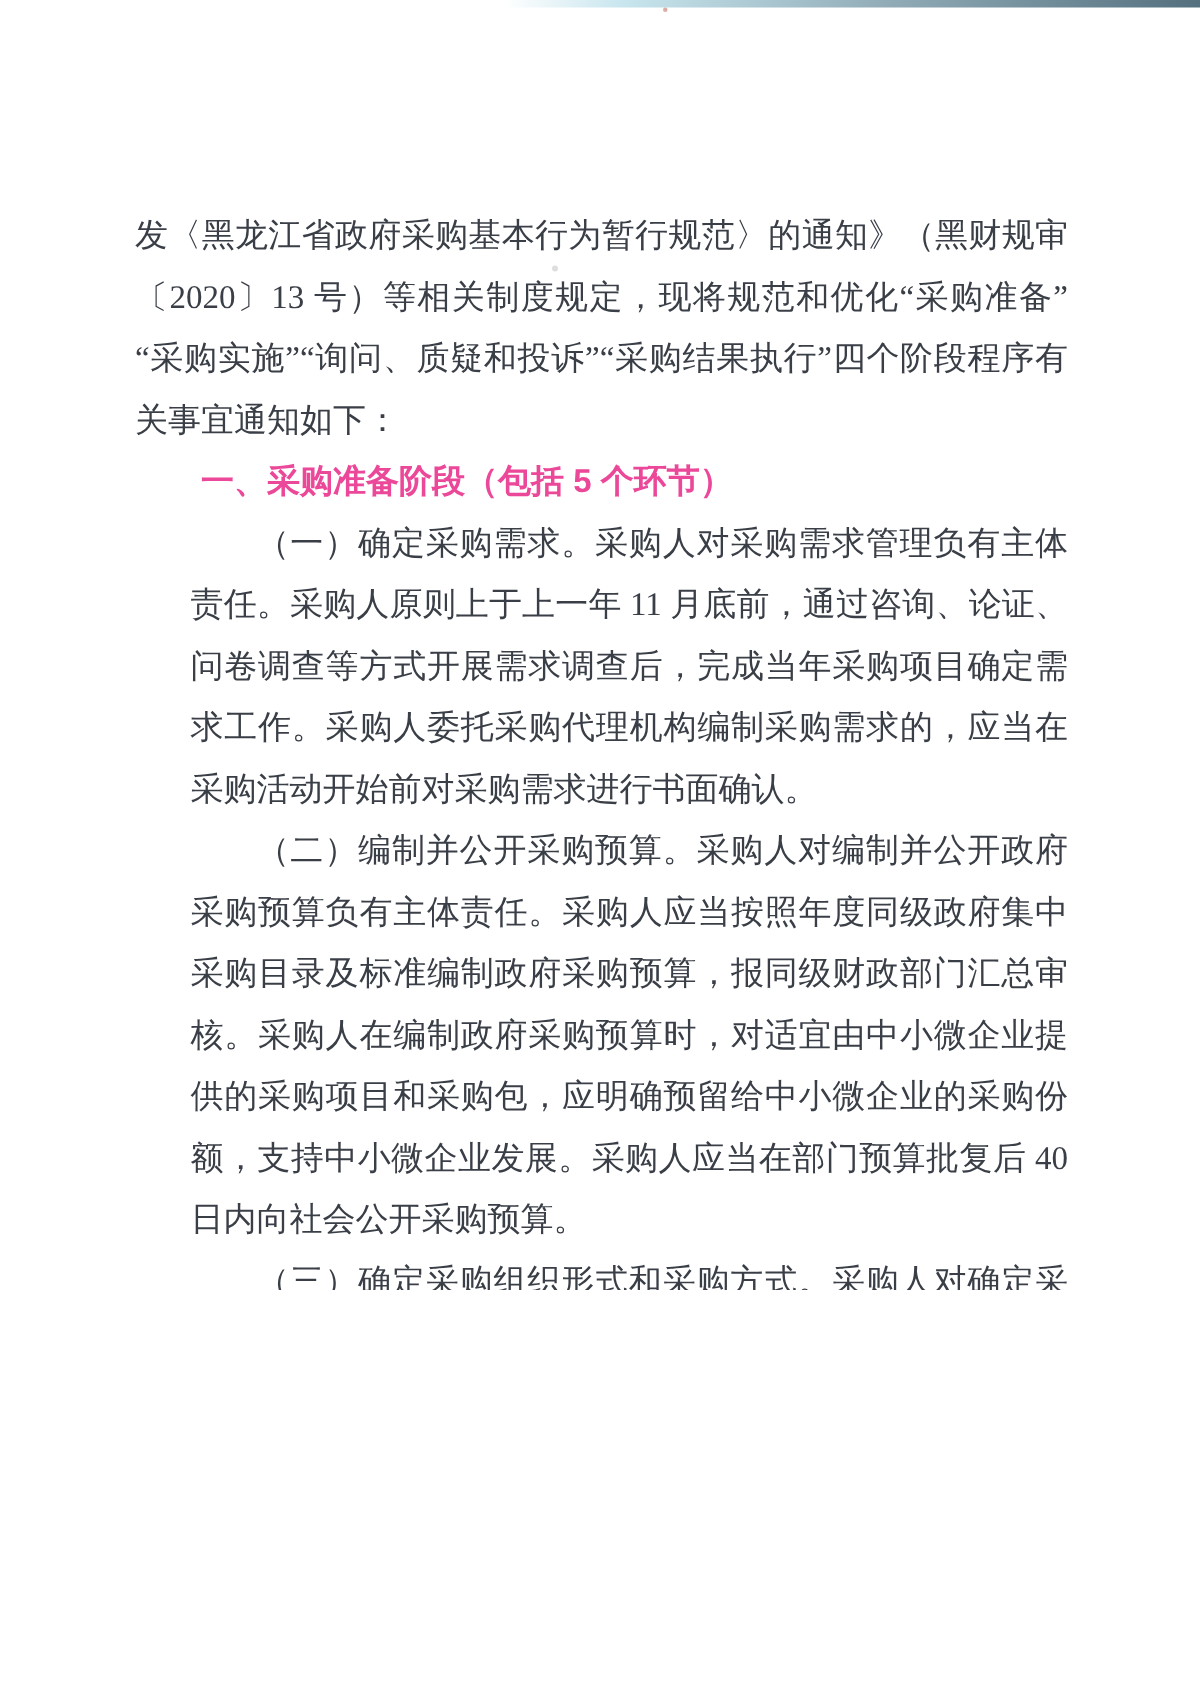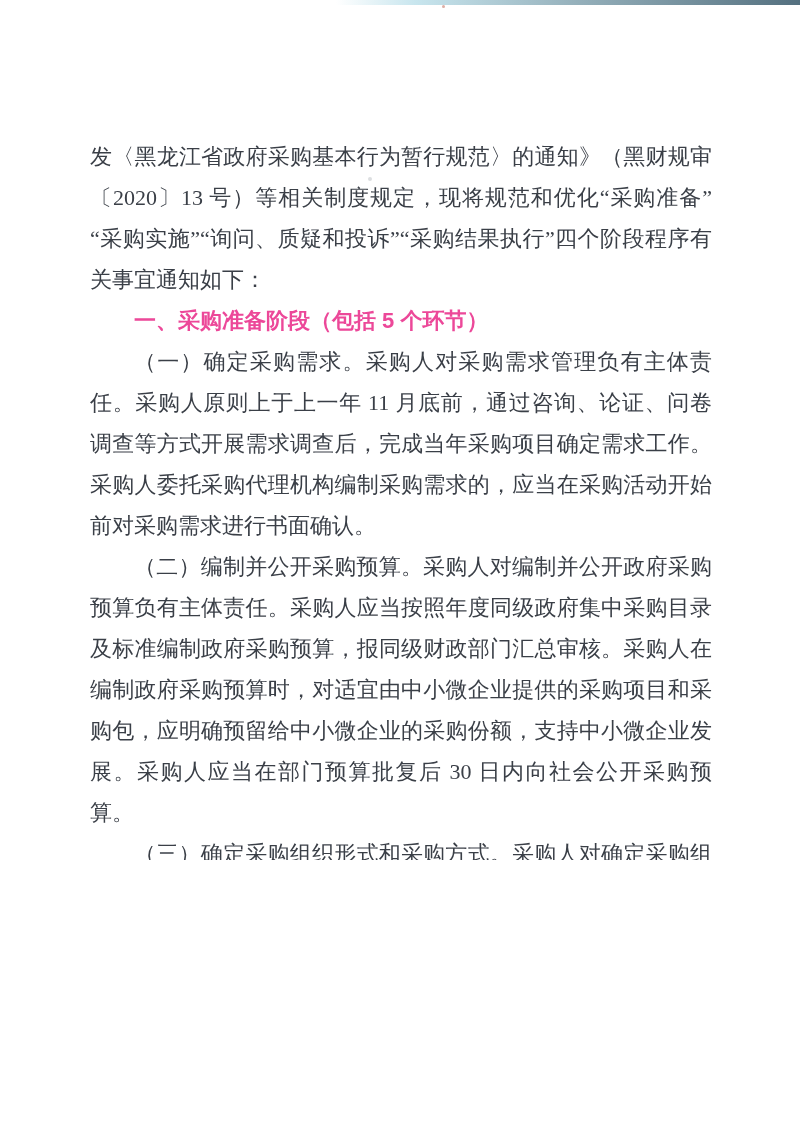--- a/index.html
+++ b/index.html
@@ -38,21 +38,21 @@
     left: 90px;
     top: 136px;
     width: 622px;
     color: var(--ink, #3a3f47);
     font-size: 22px;
     line-height: 41px;
     text-align: justify;
     text-justify: inter-character;
   }
   .doc p { margin: 0; }
-  .doc p.indent { text-indent: 2em; }
+  .doc p.indent { text-indent: 2em; margin-left: 37px; }
   .doc p.heading {
     font-family: "Liberation Sans", sans-serif;
     font-weight: 700;
     text-indent: 2em;
     color: #ec4899;
   }
   .footer {
     position: absolute;
     left: 117px;
     top: 1001px;
@@ -68,18 +68,18 @@
 
 <div class="sheet">
   <div class="scan-edge"></div>
   <div class="speck red"></div>
   <div class="speck gray"></div>
 
   <div class="doc">
     <p class="body">发〈黑龙江省政府采购基本行为暂行规范〉的通知》（黑财规审〔2020〕13 号）等相关制度规定，现将规范和优化“采购准备”“采购实施”“询问、质疑和投诉”“采购结果执行”四个阶段程序有关事宜通知如下：</p>
     <p class="heading">一、采购准备阶段（包括 5 个环节）</p>
     <p class="body indent">（一）确定采购需求。采购人对采购需求管理负有主体责任。采购人原则上于上一年 11 月底前，通过咨询、论证、问卷调查等方式开展需求调查后，完成当年采购项目确定需求工作。采购人委托采购代理机构编制采购需求的，应当在采购活动开始前对采购需求进行书面确认。</p>
-    <p class="body indent">（二）编制并公开采购预算。采购人对编制并公开政府采购预算负有主体责任。采购人应当按照年度同级政府集中采购目录及标准编制政府采购预算，报同级财政部门汇总审核。采购人在编制政府采购预算时，对适宜由中小微企业提供的采购项目和采购包，应明确预留给中小微企业的采购份额，支持中小微企业发展。采购人应当在部门预算批复后 30 日内向社会公开采购预算。</p>
+    <p class="body indent">（二）编制并公开采购预算。采购人对编制并公开政府采购预算负有主体责任。采购人应当按照年度同级政府集中采购目录及标准编制政府采购预算，报同级财政部门汇总审核。采购人在编制政府采购预算时，对适宜由中小微企业提供的采购项目和采购包，应明确预留给中小微企业的采购份额，支持中小微企业发展。采购人应当在部门预算批复后 40 日内向社会公开采购预算。</p>
     <p class="body indent">（三）确定采购组织形式和采购方式。采购人对确定采购组织形式和采购方式负有主体责任。采购人原则上于当年 6 月底前，根据政府采购法律法规以及《黑龙江省政府集中采购目录及标准》确定采购项目的组织形式和采购方式。达到公开招标数额标准的货物、服务采购项目，拟采用非招标采购方式的，采购人应当在</p>
   </div>
 
   <div class="footer">— 2 —</div>
 </div>
 
 </body></html>

